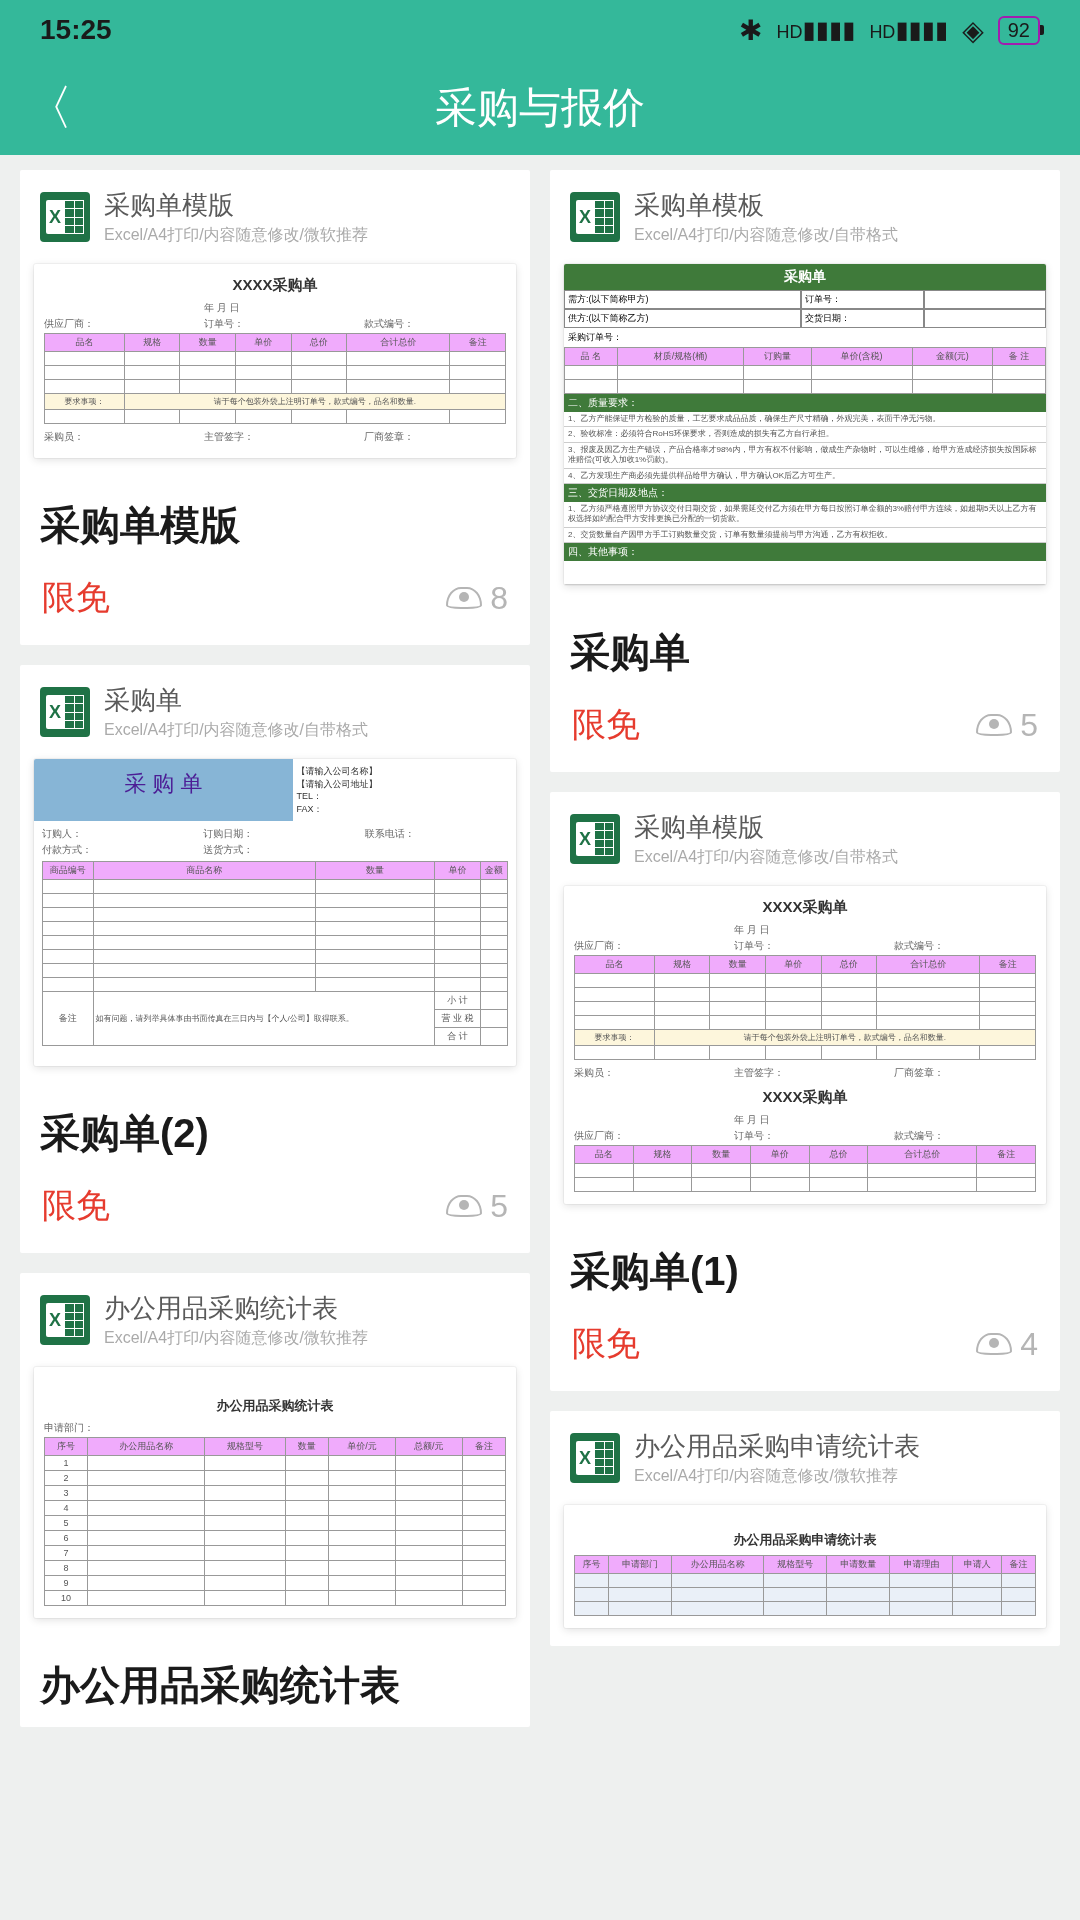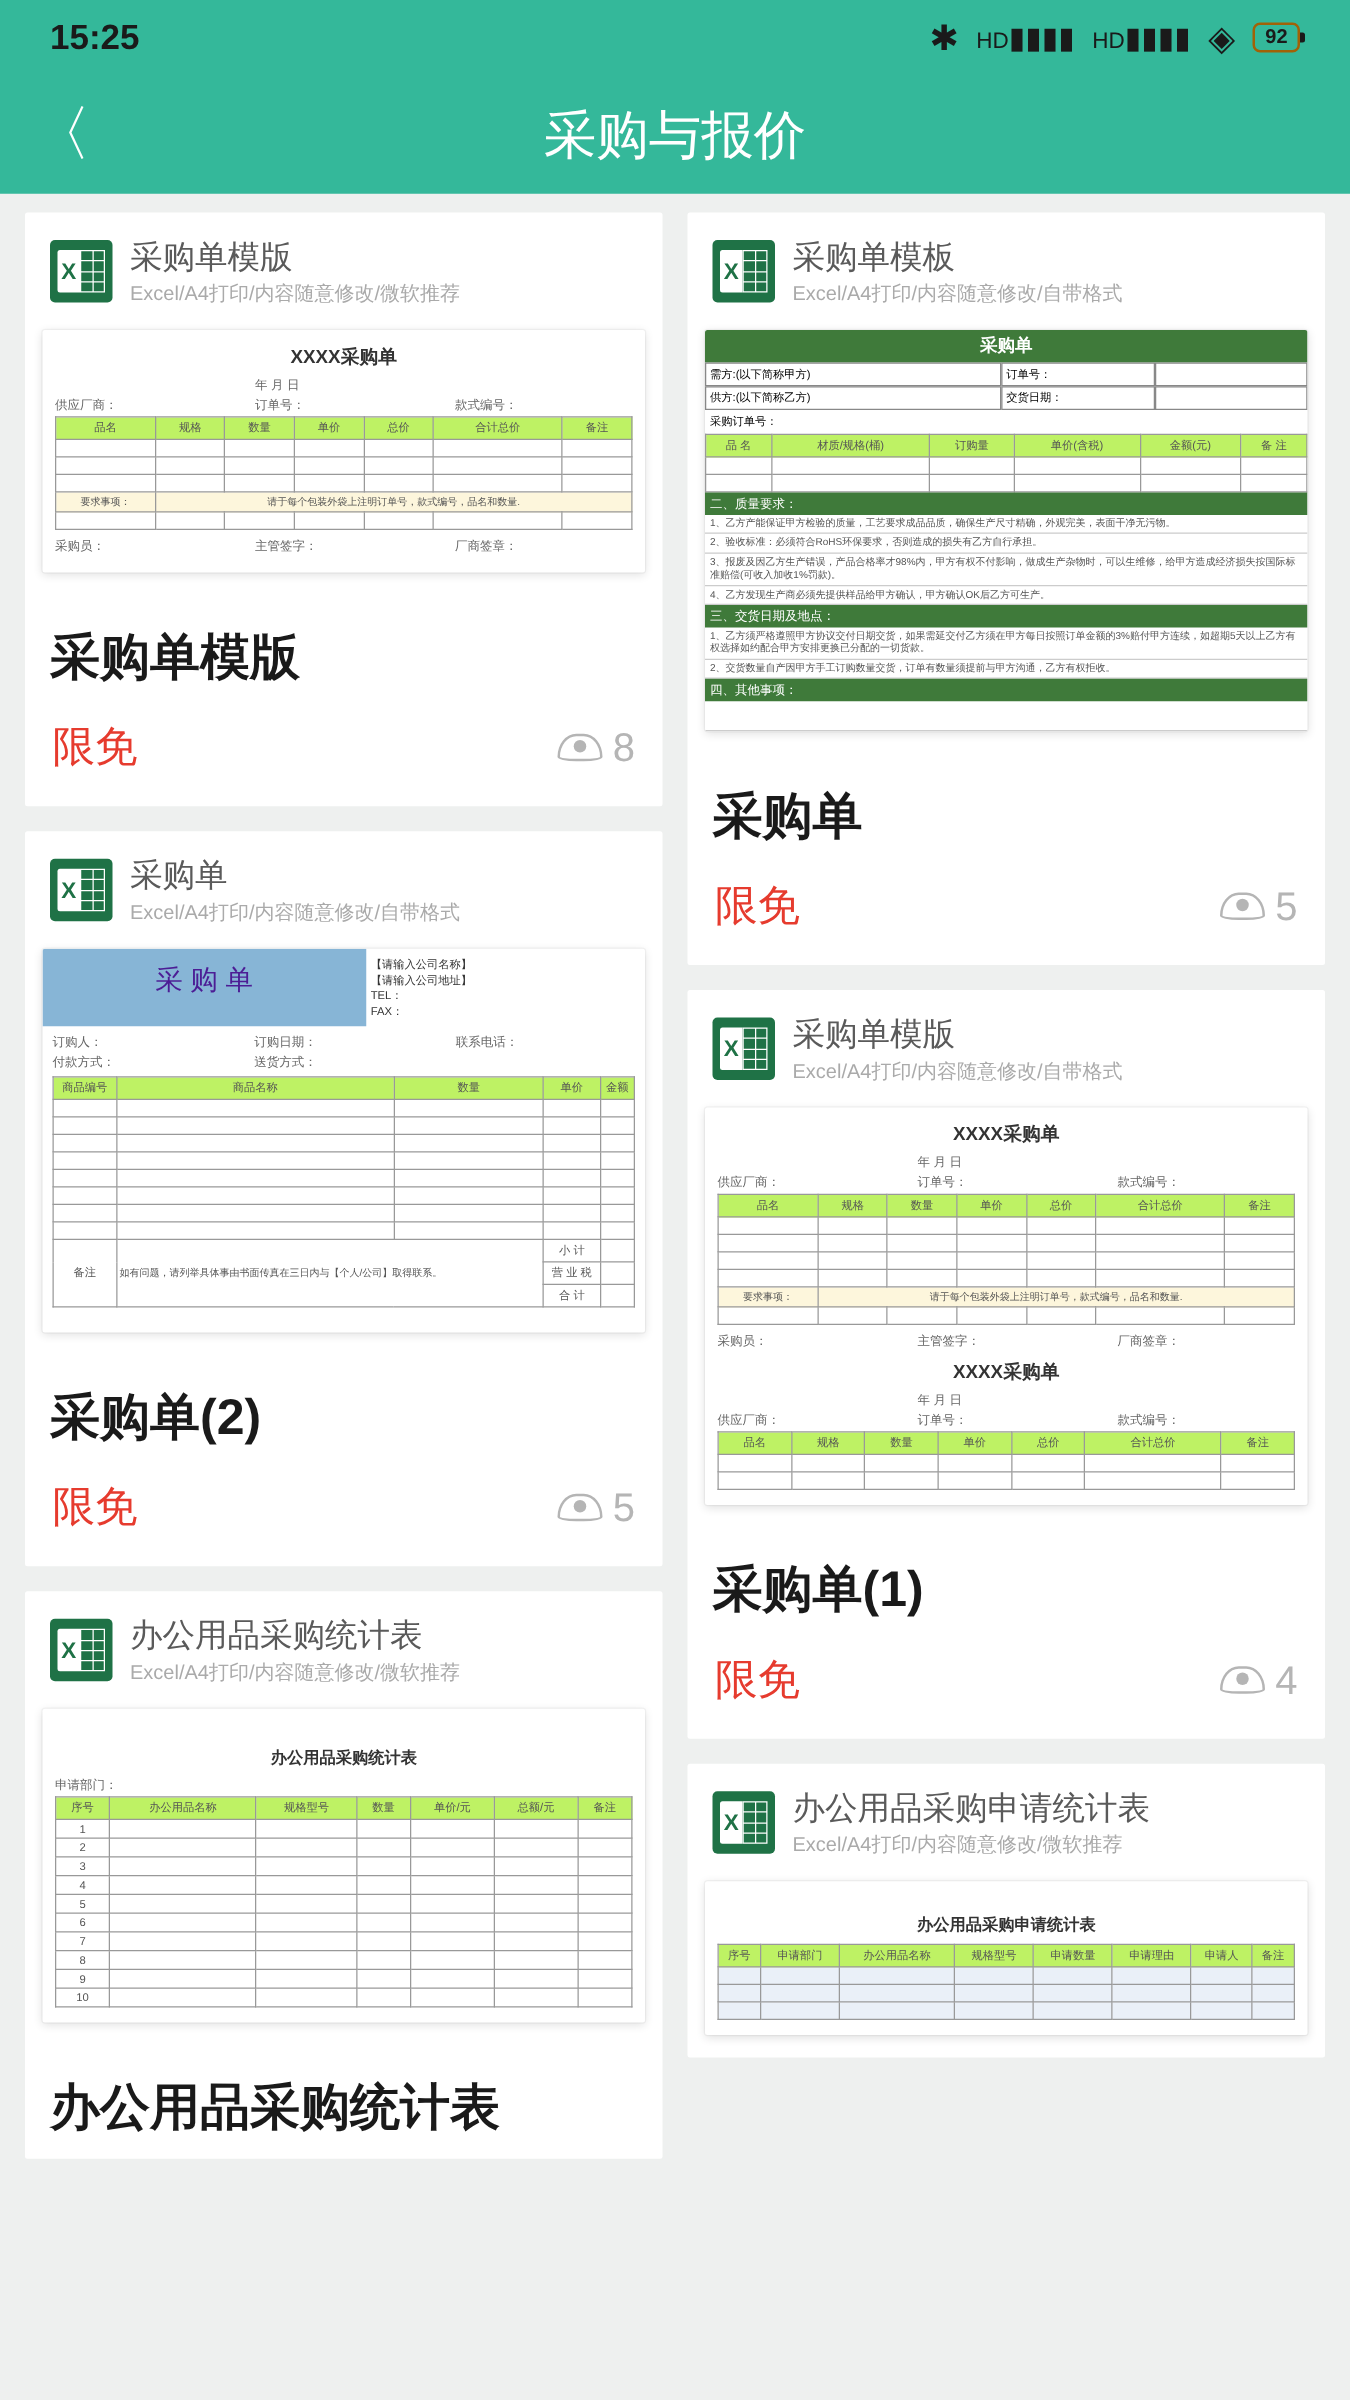--- a/index.html
+++ b/index.html
@@ -20,25 +20,25 @@
   color: #1a1a1a;
   font-size: 28px;
   font-weight: 500;
   text-align: center;
 }
 .status-left { font-weight: 600; }
 .status-right { display: flex; align-items: center; gap: 14px; }
 .battery {
   display: inline-flex;
   align-items: center;
-  border: 2px solid #a16207;
+  border: 2px solid #a21caf;
   border-radius: 6px;
   padding: 1px 8px;
-  font-size: 16px;
-  font-weight: 700;
+  font-size: 20px;
+  font-weight: 400;
   position: relative;
 }
 .battery::after {
   content: '';
   position: absolute;
   right: -6px;
   top: 30%;
   width: 4px;
   height: 40%;
   background: #1a1a1a;
@@ -132,21 +132,21 @@
   box-shadow: 0 2px 8px rgba(0,0,0,0.12), 0 0 0 1px rgba(0,0,0,0.04);
   border-radius: 2px;
   overflow: hidden;
 }
 .preview-pad { padding: 12px 10px; font-size: 11px; color: #333; }
 .ptitle { text-align: center; font-size: 15px; font-weight: 600; margin-bottom: 6px; }
 .pmeta { display: flex; font-size: 10px; color: #666; gap: 18px; margin-bottom: 2px; }
 .pmeta span { flex: 1; }
 table.ptable { width: 100%; border-collapse: collapse; font-size: 9px; }
 table.ptable th, table.ptable td { border: 1px solid #999; padding: 2px 1px; height: 14px; text-align: center; color: #555; }
-table.ptable th { background: #bef264; font-weight: 500; }
+table.ptable th { background: #f0abfc; font-weight: 500; }
 .yellow-row td { background: #fdf6dc !important; text-align: left; padding-left: 4px; font-size: 8px; }
 .card-title-big {
   font-size: 40px;
   font-weight: 700;
   color: #1a1a1a;
   padding: 22px 20px 14px;
 }
 .card-footer {
   display: flex;
   justify-content: space-between;

